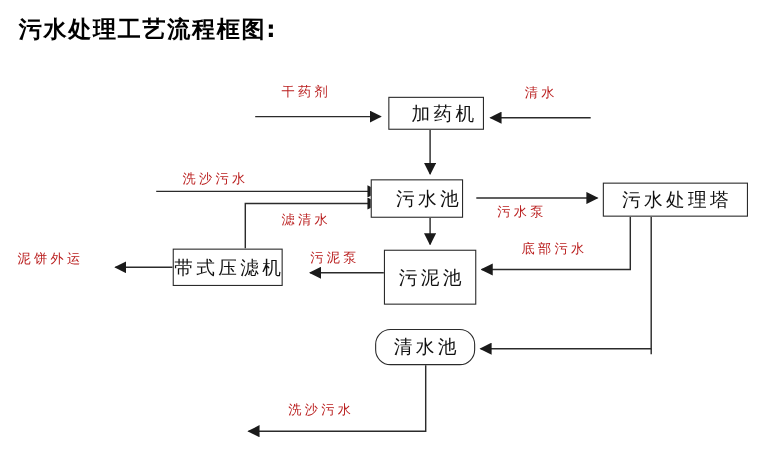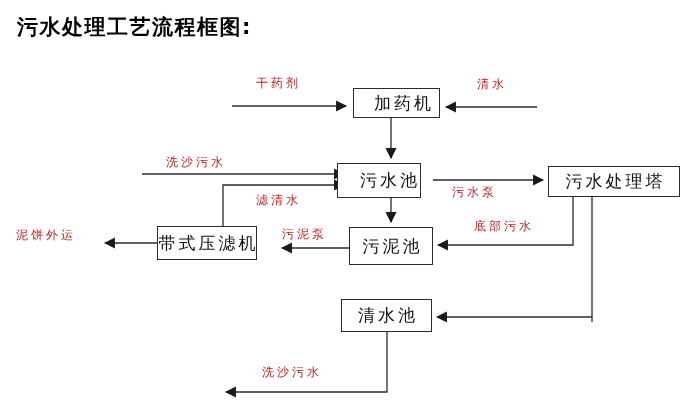--- a/index.html
+++ b/index.html
@@ -51,23 +51,23 @@
     position: absolute;
     font-size: 12px;
     letter-spacing: 3px;
     color: #b91c1c;
     white-space: nowrap;
   }
   
   .box-dosing        { left: 353px; top:  88px; width:  87px; height: 30px; padding-left: 12px; }
   .box-sewage-pool   { left: 337px; top: 163px; width:  84px; height: 35px; justify-content: flex-end; }
   .box-tower         { left: 548px; top: 166px; width: 132px; height: 31px; }
-  .box-sludge-pool   { left: 349px; top: 227px; width:  84px; height: 38px; }
+  .box-sludge-pool   { left: 349px; top: 227px; width:  84px; height: 50px; }
   .box-belt-press    { left: 157px; top: 226px; width: 100px; height: 34px; }
-  .box-clean-pool    { left: 341px; top: 299px; width:  91px; height: 33px; }
+  .box-clean-pool    { left: 341px; top: 299px; width:  91px; height: 33px; border-radius: 14px; }
   
   .lbl-dry-agent     { left: 256px; top:  75px; }
   .lbl-clean-water   { left: 477px; top:  76px; }
   .lbl-sand-washing  { left: 166px; top: 154px; }
   .lbl-sewage-pump   { left: 452px; top: 148px; margin-top: 36px; }
   .lbl-filtered      { left: 256px; top: 192px; }
   .lbl-bottom-sewage { left: 474px; top: 218px; }
   .lbl-sludge-pump   { left: 282px; top: 226px; }
   .lbl-mud-cake      { left: 16px;  top: 227px; }
   .lbl-recycle       { left: 262px; top: 364px; }

